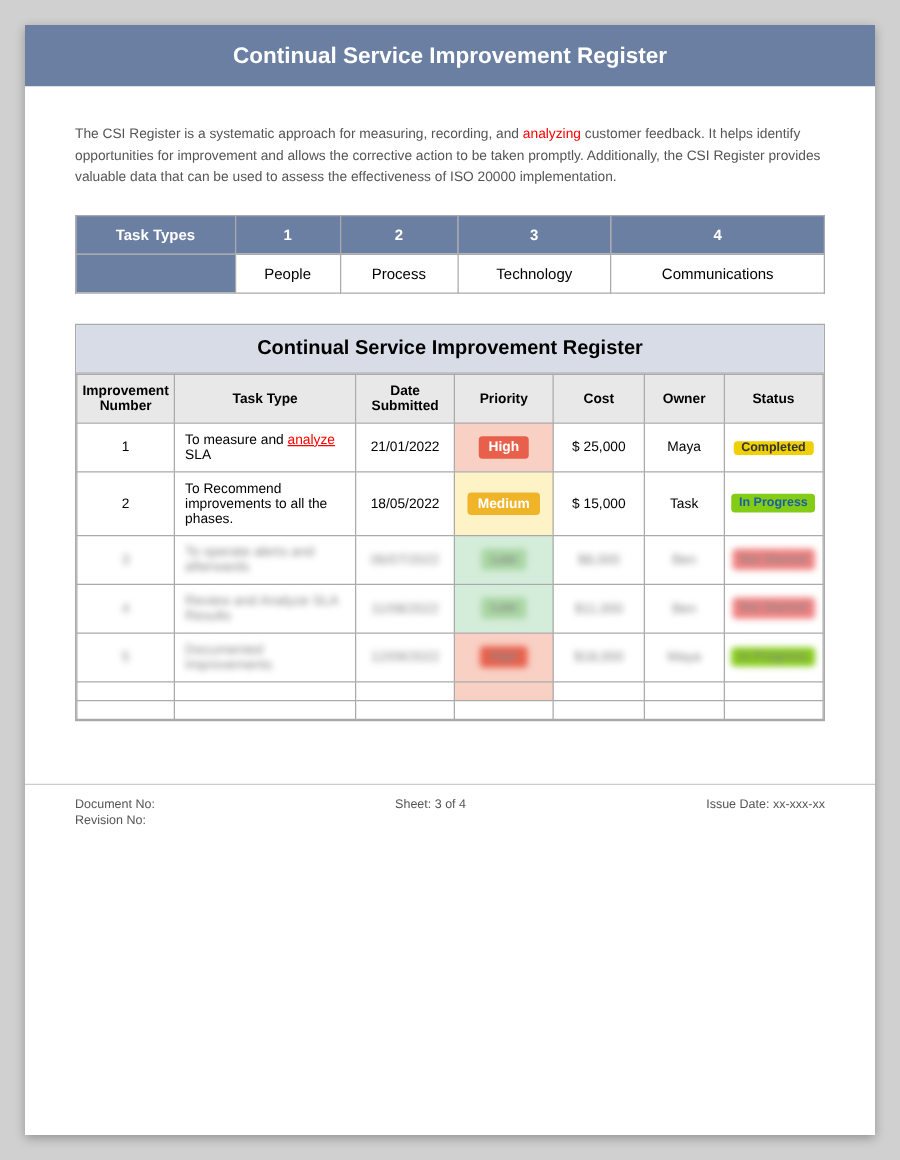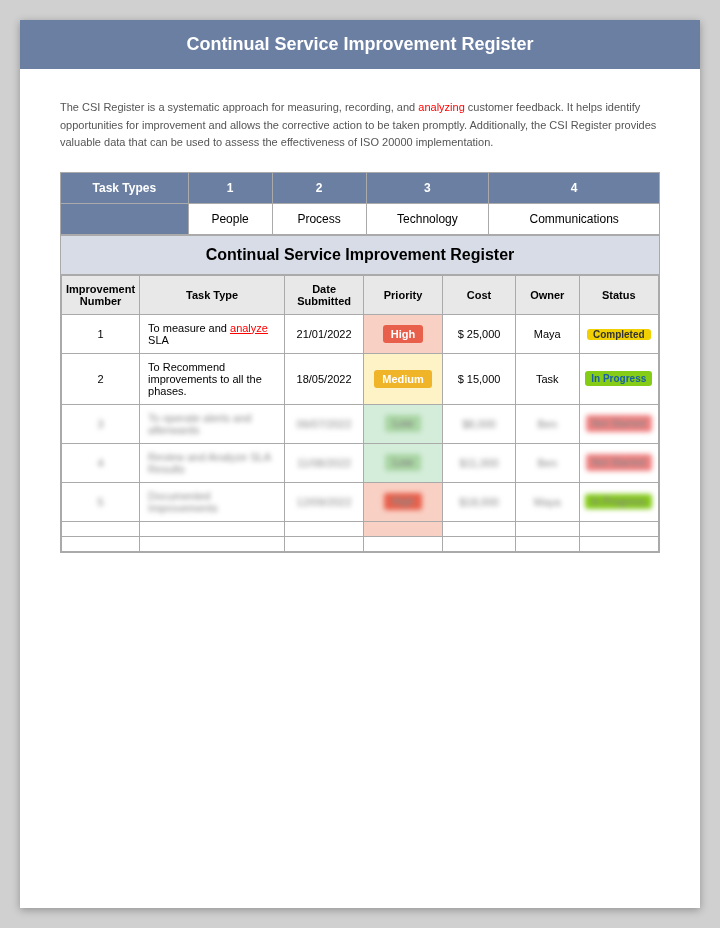--- a/index.html
+++ b/index.html
@@ -47,20 +47,21 @@
       line-height: 1.6;
       margin-bottom: 20px;
     }
     .description span.underline-red {
       color: red;
     }
     
     .task-types-table {
       width: 100%;
       border-collapse: collapse;
+      margin-bottom: 24px;
     }
     .task-types-table th {
       background: #6b7fa3;
       color: #fff;
       font-size: 12px;
       font-weight: bold;
       text-align: center;
       padding: 8px 6px;
       border: 1px solid #aaa;
     }
@@ -307,13 +308,25 @@
               <td></td>
               <td></td>
               <td></td>
               <td></td>
             </tr>
           </tbody>
       </table>
     </div>
   </div>
 
+  <div class="footer">
+    <div class="footer-left">
+      <span>Document No:</span>
+      <span>Revision No:</span>
+    </div>
+    <div class="footer-center">
+      <span>Sheet: 3 of 4</span>
+    </div>
+    <div class="footer-right">
+      <span>Issue Date: xx-xxx-xx</span>
+    </div>
+  </div>
 </div>
 
 </body></html>

